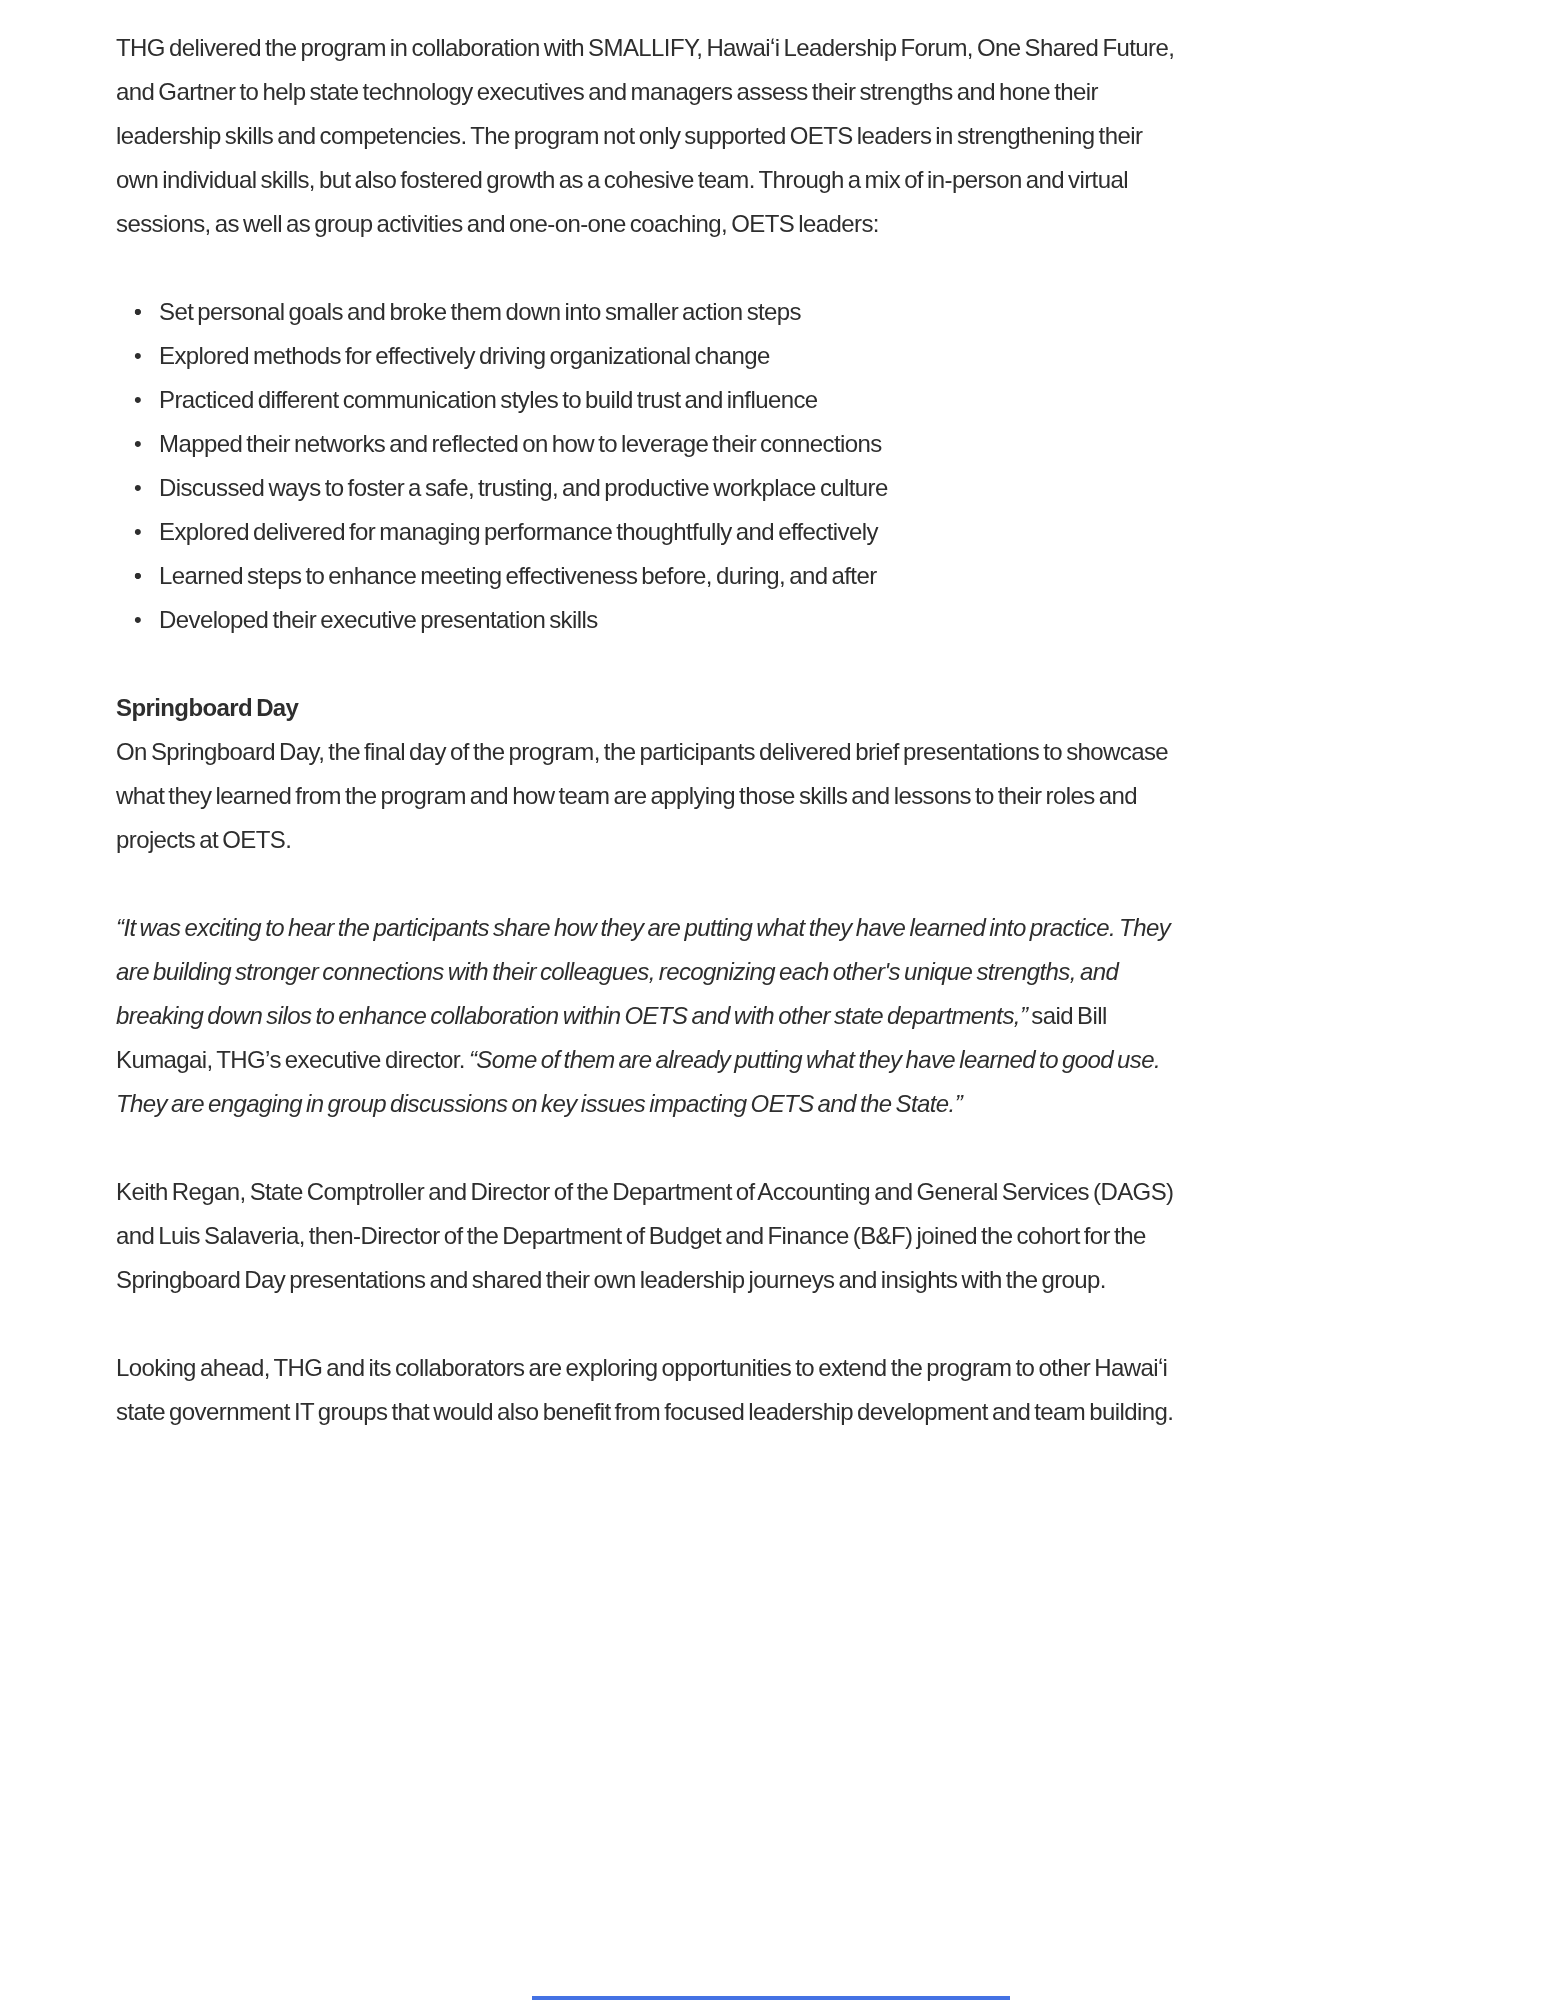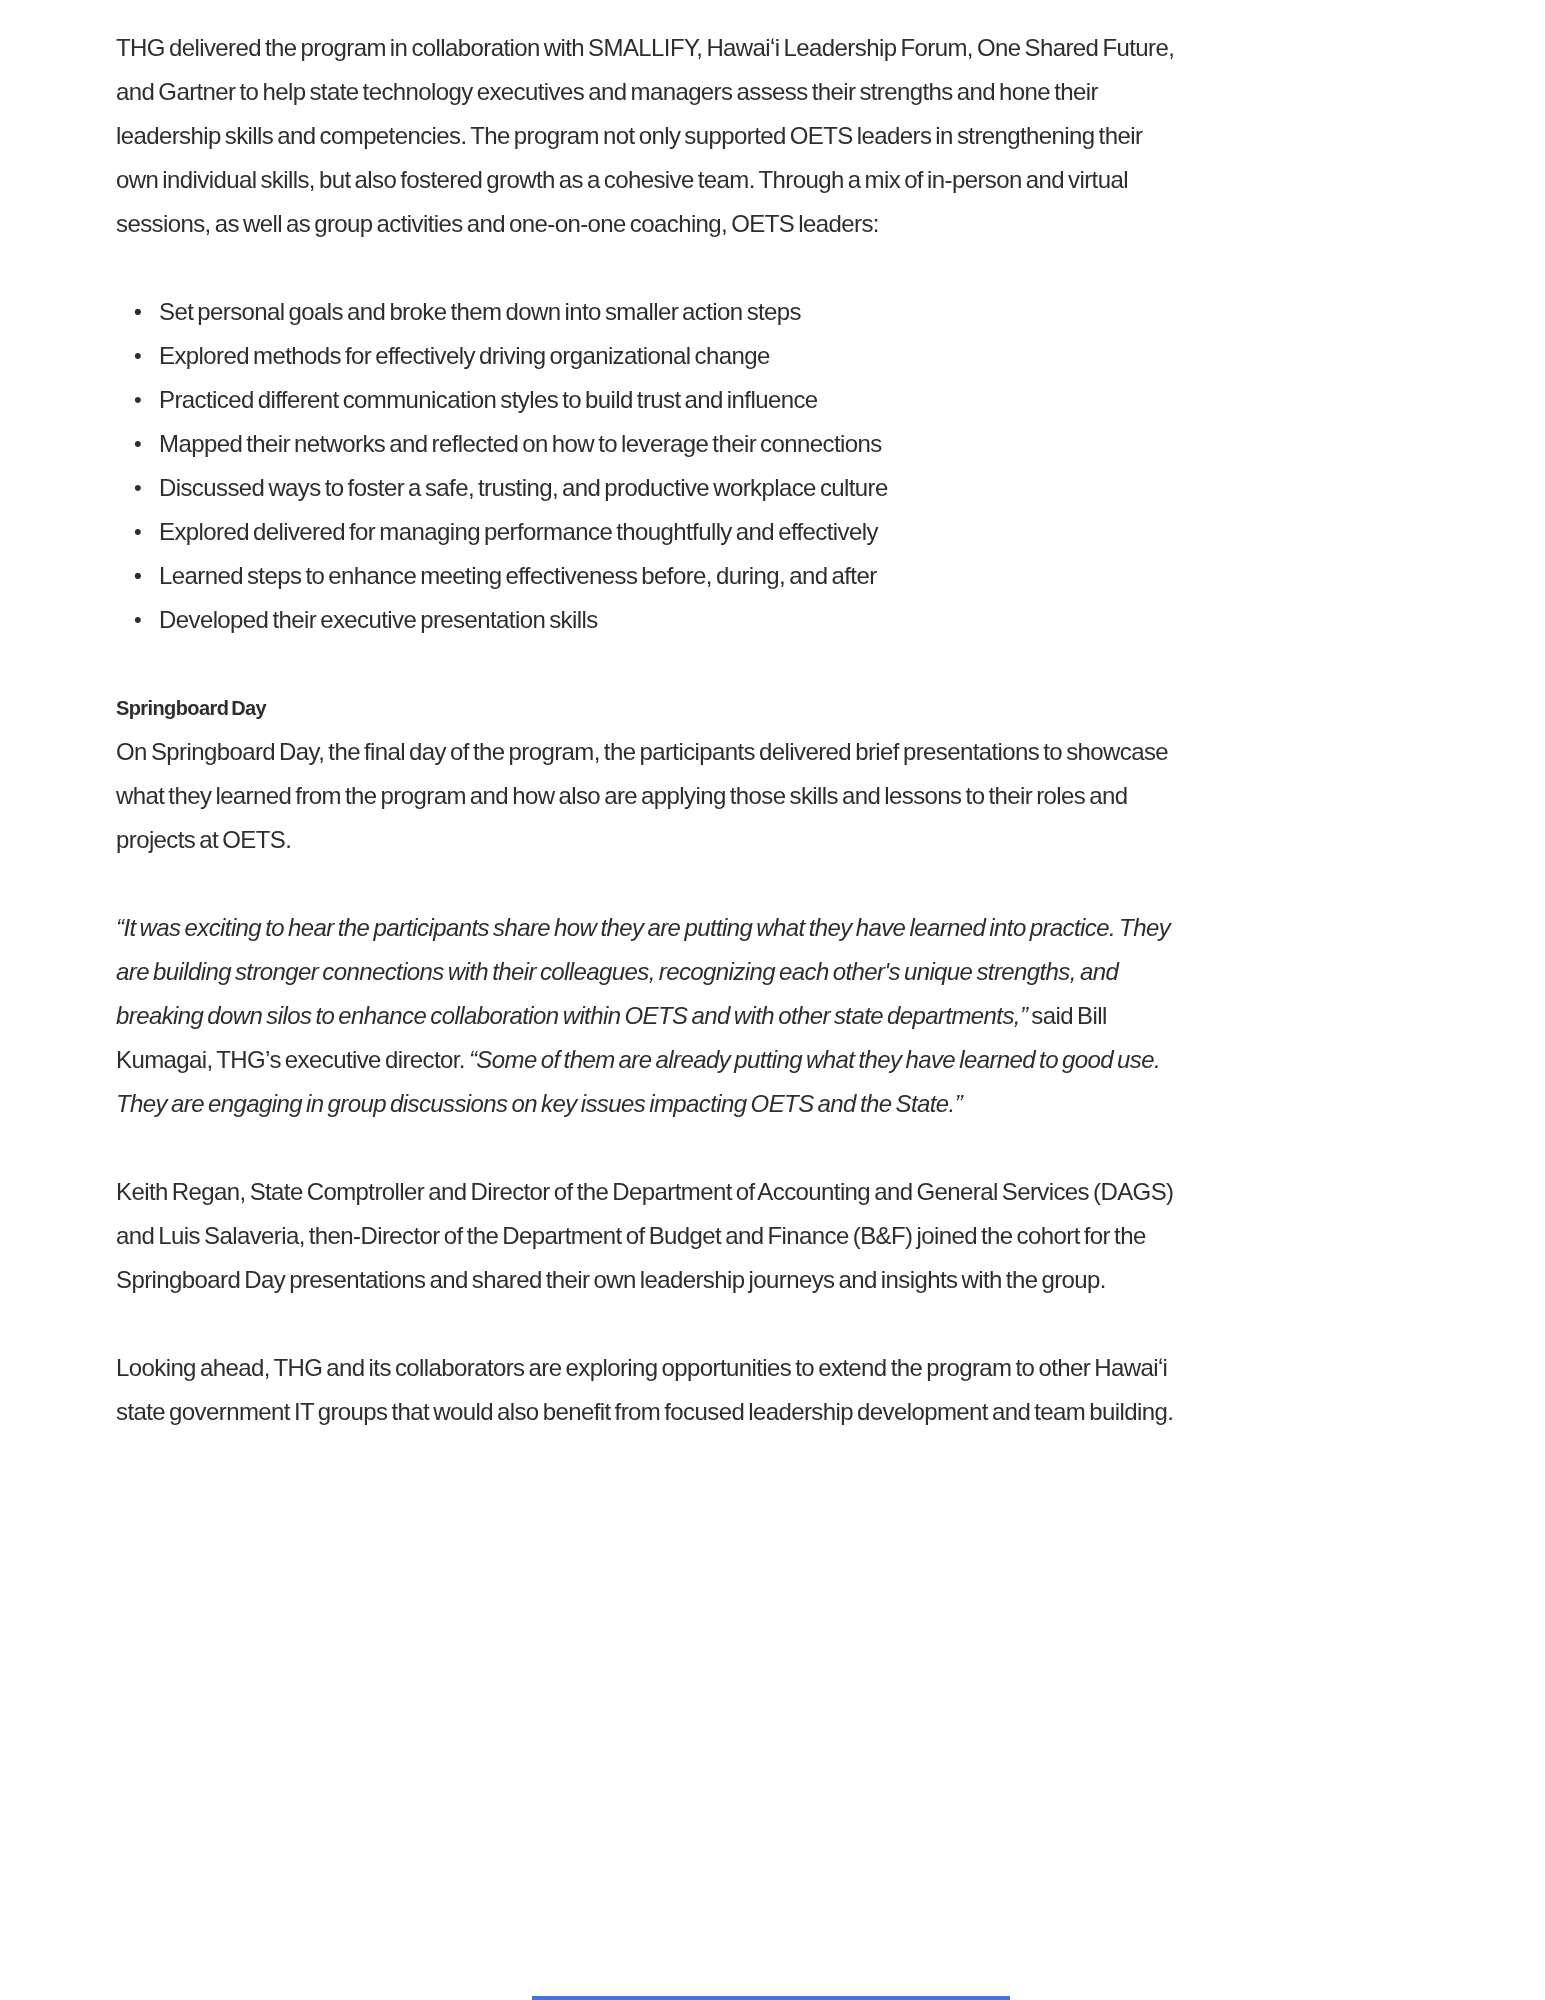--- a/index.html
+++ b/index.html
@@ -34,21 +34,21 @@
     line-height: 44px;
   }
   .bullet-dot {
     position: absolute;
     left: 18px;
     top: 0;
     line-height: 44px;
     font-size: 22px;
   }
   h2.section-heading {
-    font-size: 20px;
+    font-size: 24px;
     line-height: 44px;
     margin: 0;
     font-weight: bold;
     letter-spacing: -0.6px;
   }
   .italic { font-style: italic; }
   .partial-link {
     position: absolute;
     left: 532px;
     bottom: 0;
@@ -101,21 +101,21 @@
       <span>Learned steps to enhance meeting effectiveness before, during, and after</span>
     </li>
     <li>
       <span class="bullet-dot">•</span>
       <span>Developed their executive presentation skills</span>
     </li>
   </ul>
 
   <h2 class="section-heading">Springboard Day</h2>
 
-  <p>On Springboard Day, the final day of the program, the participants delivered brief presentations to showcase what they learned from the program and how also are applying those skills and lessons to their roles and projects at OETS.</p>
+  <p>On Springboard Day, the final day of the program, the participants delivered brief presentations to showcase what they learned from the program and how team are applying those skills and lessons to their roles and projects at OETS.</p>
 
   <p><span class="italic">“It was exciting to hear the participants share how they are putting what they have learned into practice. They are building stronger connections with their colleagues, recognizing each other's unique strengths, and breaking down silos to enhance collaboration within OETS and with other state departments,”</span><span> said Bill Kumagai, THG’s executive director. </span><span class="italic">“Some of them are already putting what they have learned to good use. They are engaging in group discussions on key issues impacting OETS and the State.”</span></p>
 
   <p>Keith Regan, State Comptroller and Director of the Department of Accounting and General Services (DAGS) and Luis Salaveria, then-Director of the Department of Budget and Finance (B&amp;F) joined the cohort for the Springboard Day presentations and shared their own leadership journeys and insights with the group.</p>
 
   <p>Looking ahead, THG and its collaborators are exploring opportunities to extend the program to other Hawaiʻi state government IT groups that would also benefit from focused leadership development and team building.</p>
 
 </div>
 
 <div class="partial-link"></div>

